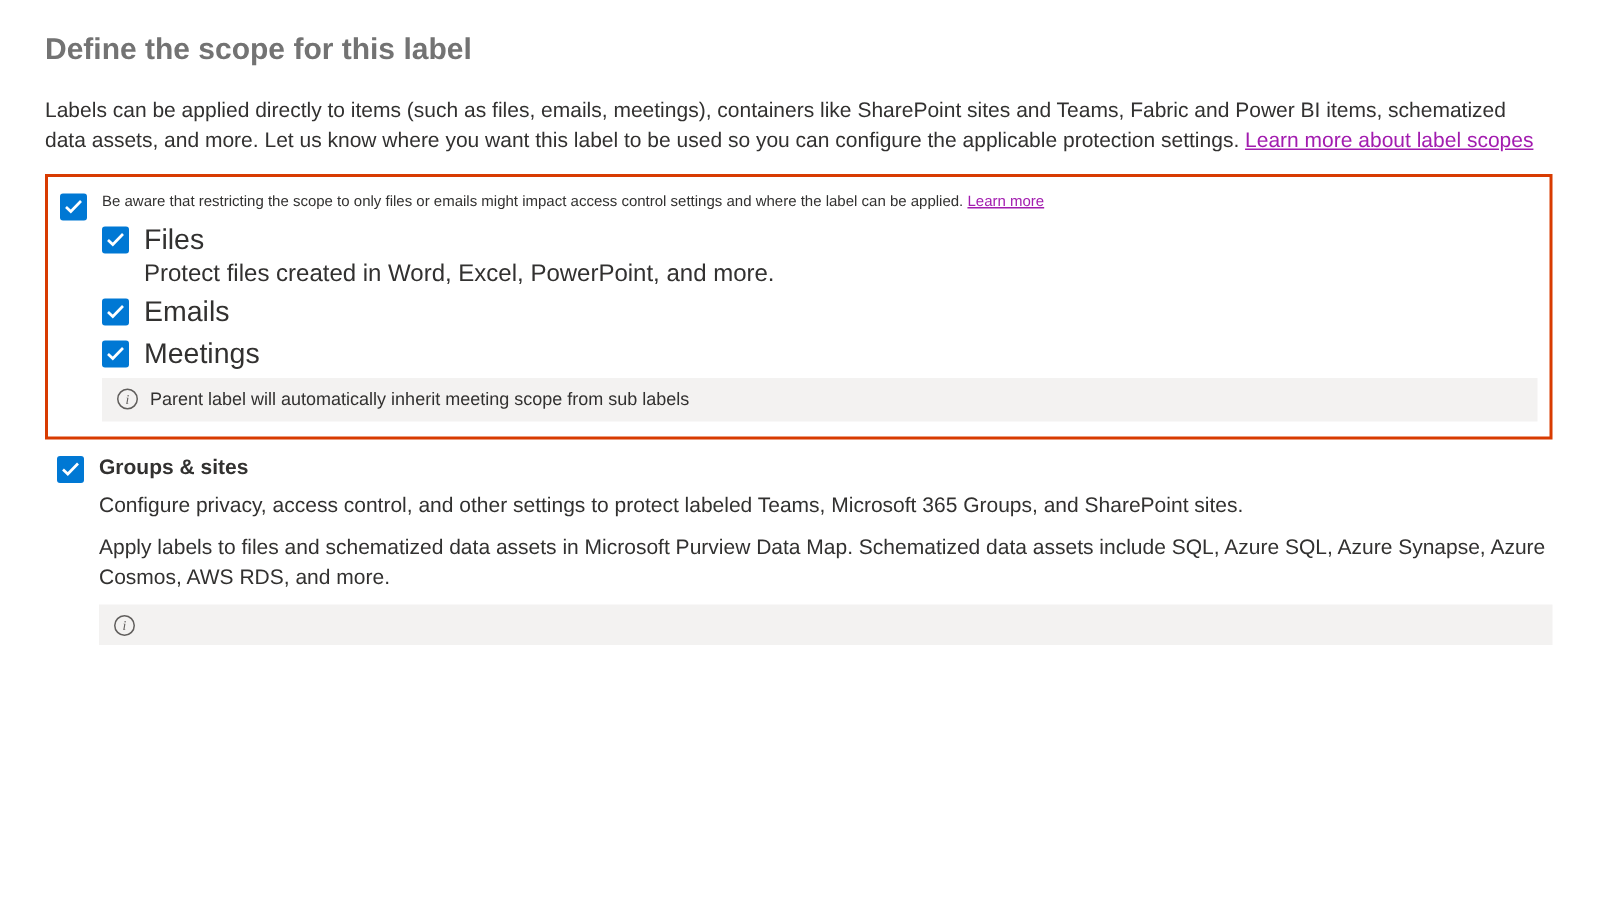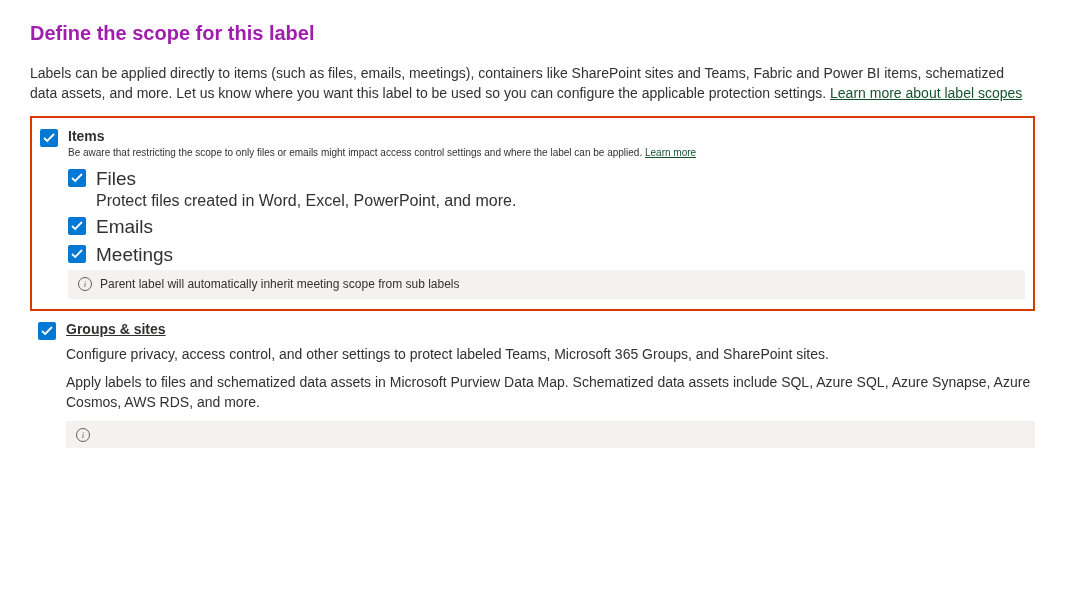--- a/index.html
+++ b/index.html
@@ -9,29 +9,29 @@
     font-family: "Segoe UI", -apple-system, BlinkMacSystemFont, sans-serif;
     font-size: 14px;
     color: #323130;
     background: #fff;
     width: 1065px;
   }
   h1 {
     font-size: 20px;
     font-weight: 700;
     margin: 0 0 18px 0;
-    color: #a21caf;
+    color: #737373;
   }
   .intro {
     font-size: 14px;
     line-height: 1.45;
     margin-bottom: 12px;
   }
   .link {
-    color: #14532d;
+    color: #a21caf;
     text-decoration: underline;
     cursor: pointer;
     text-align: center;
   }
   .highlight-box {
     border: 2px solid #d83b01;
     padding: 10px 8px 6px 8px;
     margin-bottom: 10px;
   }
   .scope-row {
@@ -118,21 +118,20 @@
     line-height: 1.4;
   }
   .lower-section {
     padding-left: 8px;
   }
   .group-row {
     display: flex;
     align-items: flex-start;
     margin-bottom: 4px;
     margin-top: 8px;
-    text-decoration: underline;
   }
   .group-desc {
     font-size: 14px;
     margin-left: 28px;
     margin-bottom: 8px;
     line-height: 1.45;
   }
   .indent-info {
     margin-left: 28px;
   }
@@ -147,21 +146,20 @@
 </div>
 
 <div class="highlight-box">
   <div class="scope-row">
     <div class="checkbox">
       <svg viewBox="0 0 12 12">
           <path d="M1 6 L4.2 9 L11 2" stroke="#fff" stroke-width="1.8" fill="none"></path>
         </svg>
     </div>
     <div class="scope-content">
-      <div class="scope-title">Items</div>
       <div class="scope-desc">
         <span>Be aware that restricting the scope to only files or emails might impact access control settings and where the label can be applied. </span><a class="link">Learn more</a>
       </div>
 
       <div class="sub-list">
         <div class="sub-row">
           <div class="checkbox">
             <svg viewBox="0 0 12 12">
                 <path d="M1 6 L4.2 9 L11 2" stroke="#fff" stroke-width="1.8" fill="none"></path>
               </svg>

